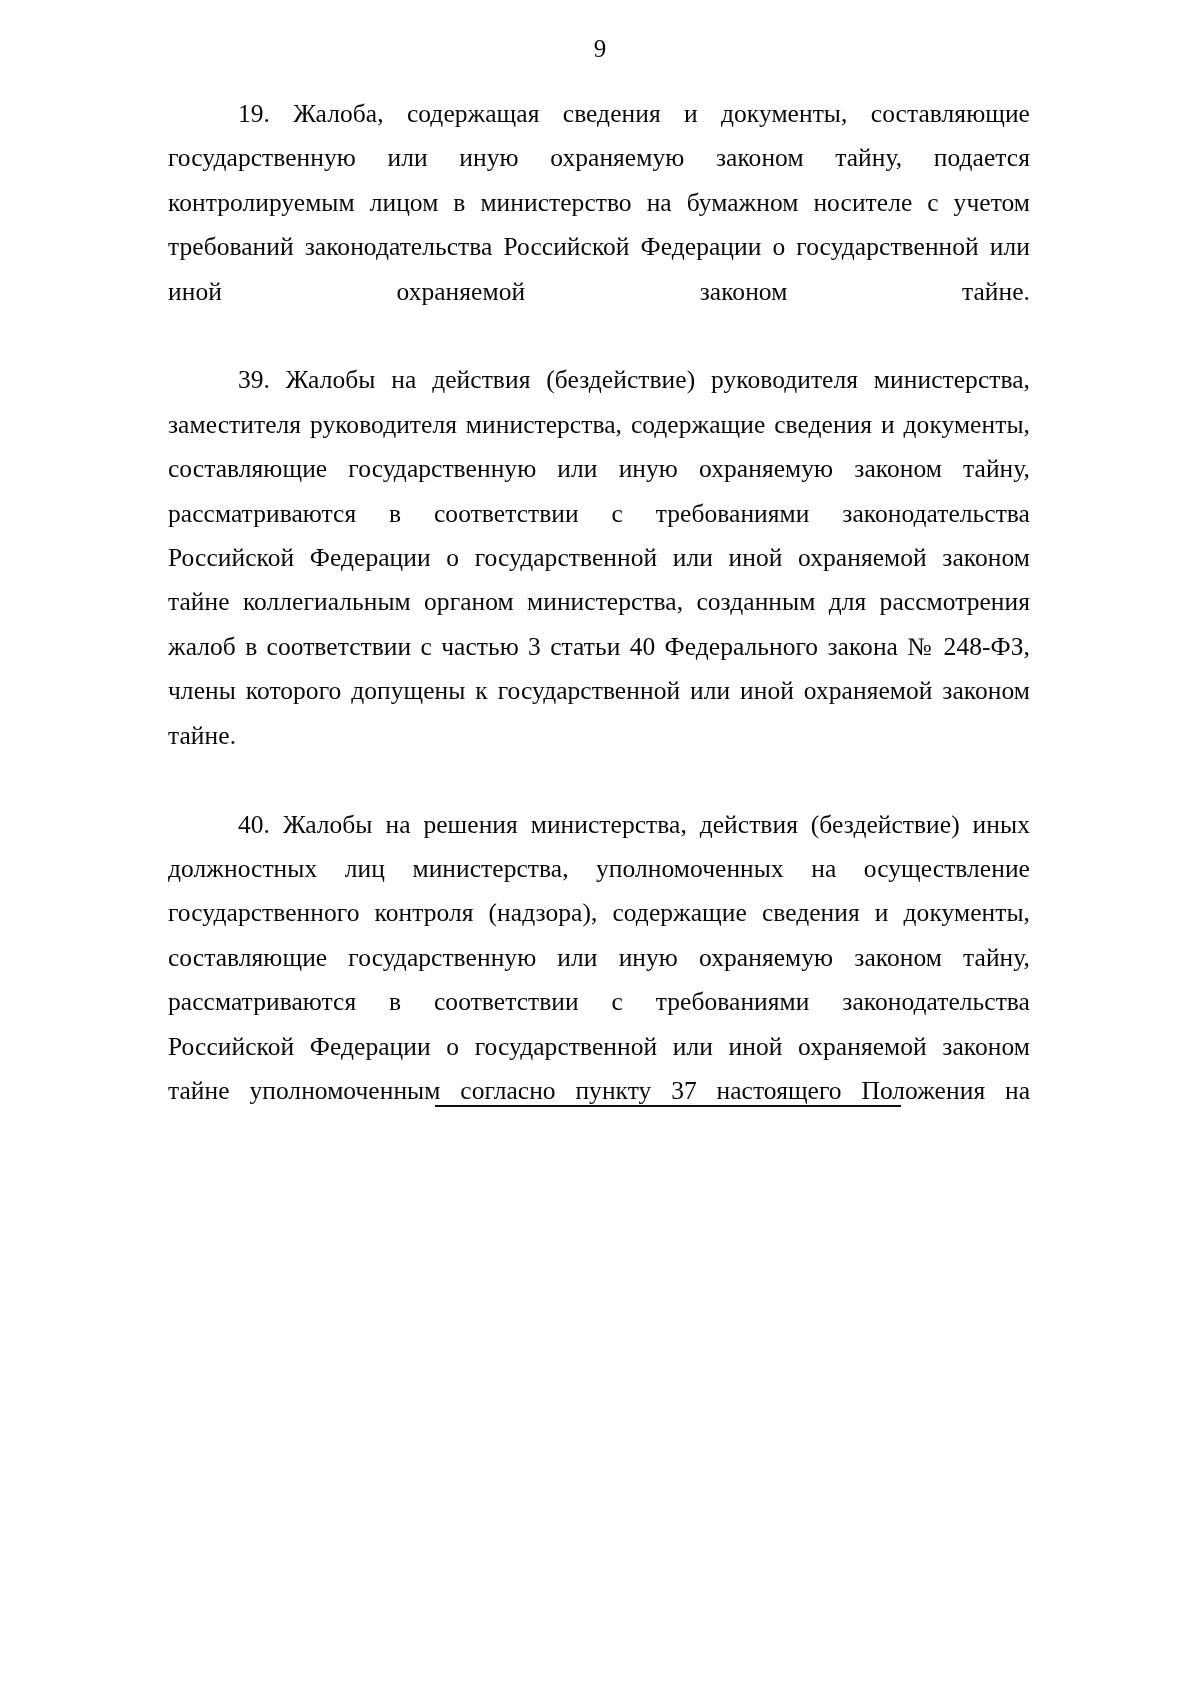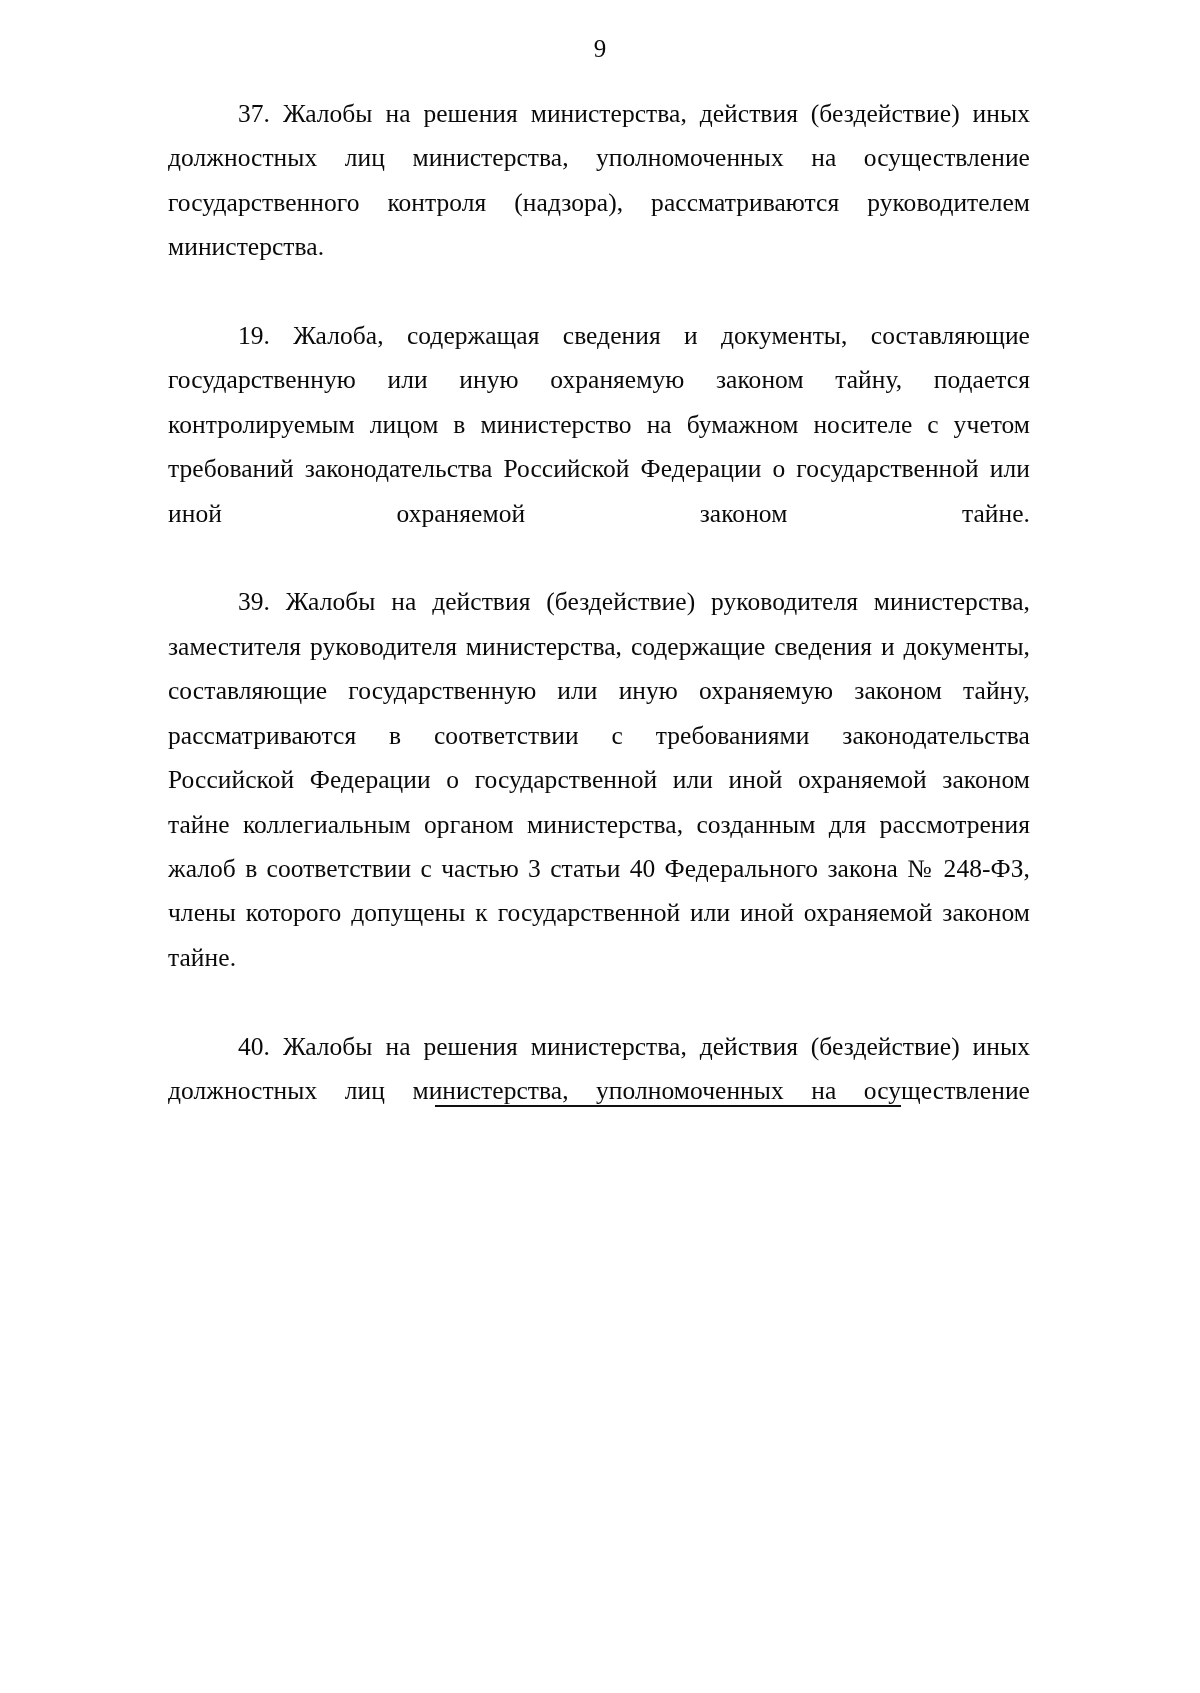--- a/index.html
+++ b/index.html
@@ -88,21 +88,20 @@
 </style>
 </head>
 <body>
 
 <div class="page">
 
   <div class="page-number">9</div>
 
   <div class="text-column">
 
-    <p class="para">37. Жалобы на решения министерства, действия (бездействие) иных должностных лиц министерства, уполномоченных на осуществление государственного контроля (надзора), рассматриваются руководителем министерства.</p>
 
     <p class="para">19. Жалоба, содержащая сведения и документы, составляющие государственную или иную охраняемую законом тайну, подается контролируемым лицом в министерство на бумажном носителе с учетом требований законодательства Российской Федерации о государственной или иной охраняемой законом тайне.</p>
 
     <p class="para">39. Жалобы на действия (бездействие) руководителя министерства, заместителя руководителя министерства, содержащие сведения и документы, составляющие государственную или иную охраняемую законом тайну, рассматриваются в соответствии с требованиями законодательства Российской Федерации о государственной или иной охраняемой законом тайне коллегиальным органом министерства, созданным для рассмотрения жалоб в соответствии с частью 3 статьи 40 Федерального закона № 248-ФЗ, члены которого допущены к государственной или иной охраняемой законом тайне.</p>
 
     <p class="para">40. Жалобы на решения министерства, действия (бездействие) иных должностных лиц министерства, уполномоченных на осуществление государственного контроля (надзора), содержащие сведения и документы, составляющие государственную или иную охраняемую законом тайну, рассматриваются в соответствии с требованиями законодательства Российской Федерации о государственной или иной охраняемой законом тайне уполномоченным согласно пункту 37 настоящего Положения на рассмотрение жалоб лицом, допущенным к государственной или иной охраняемой законом тайне.</p>
 
   </div>
 
   <div class="rule-wrap">

